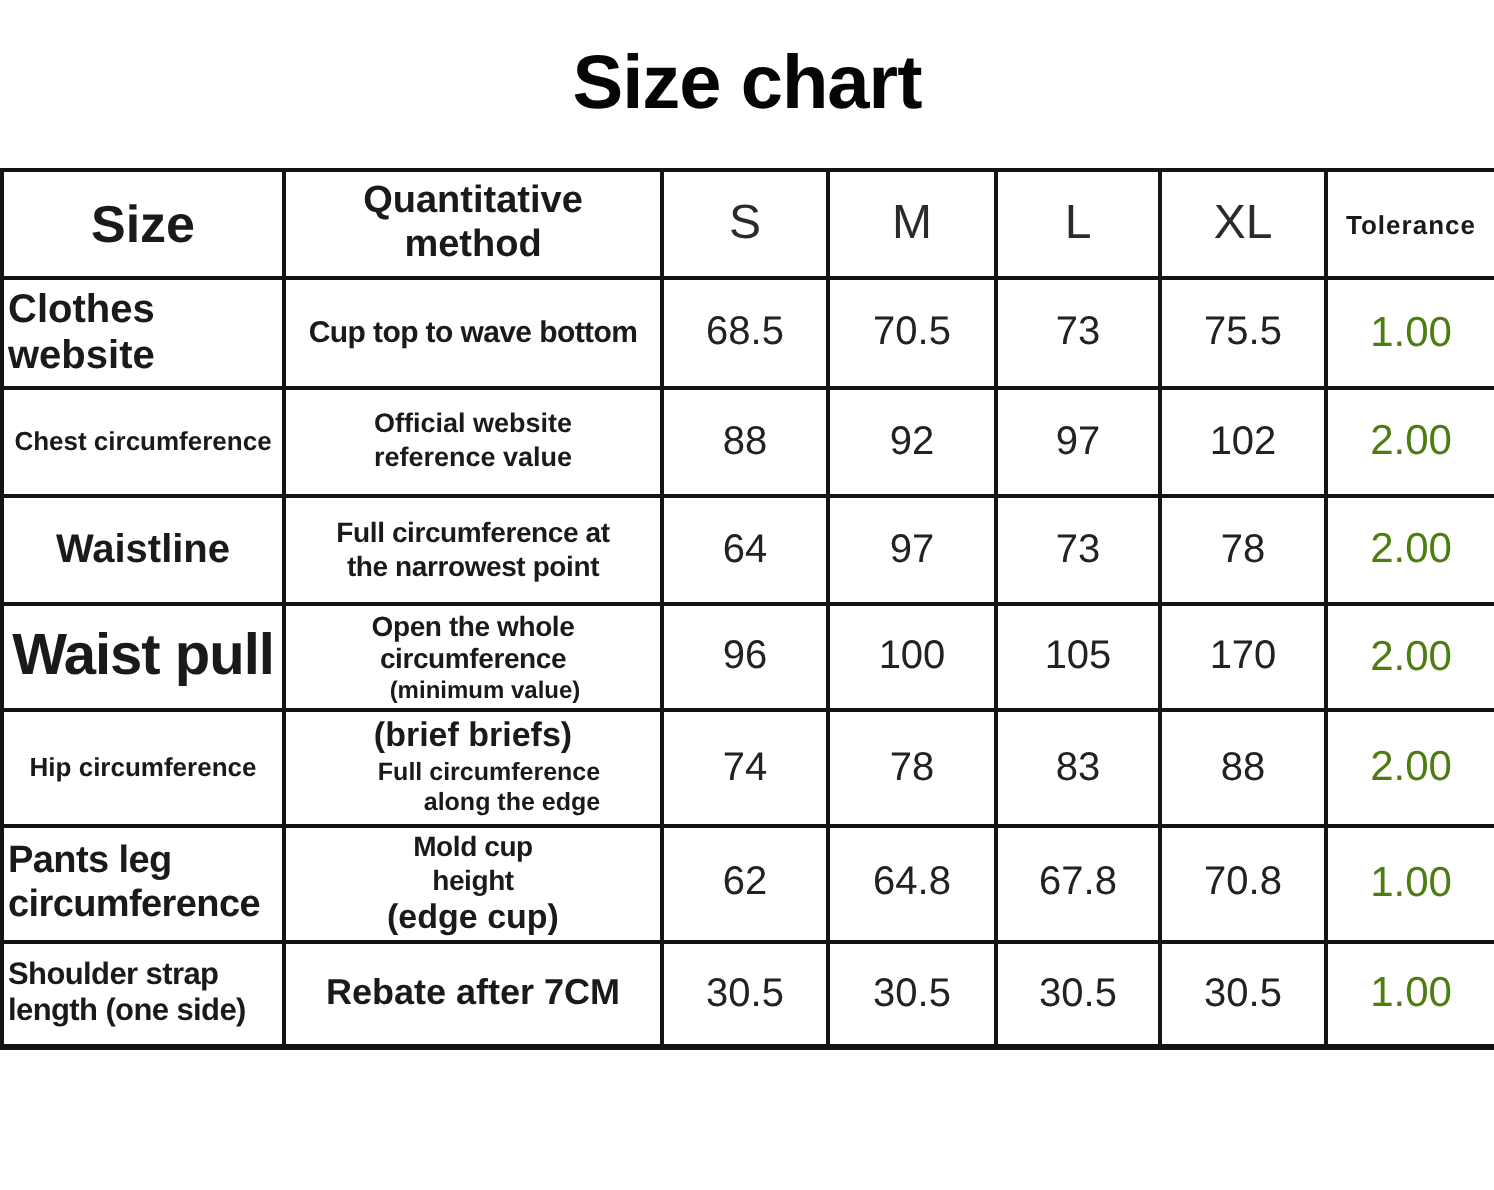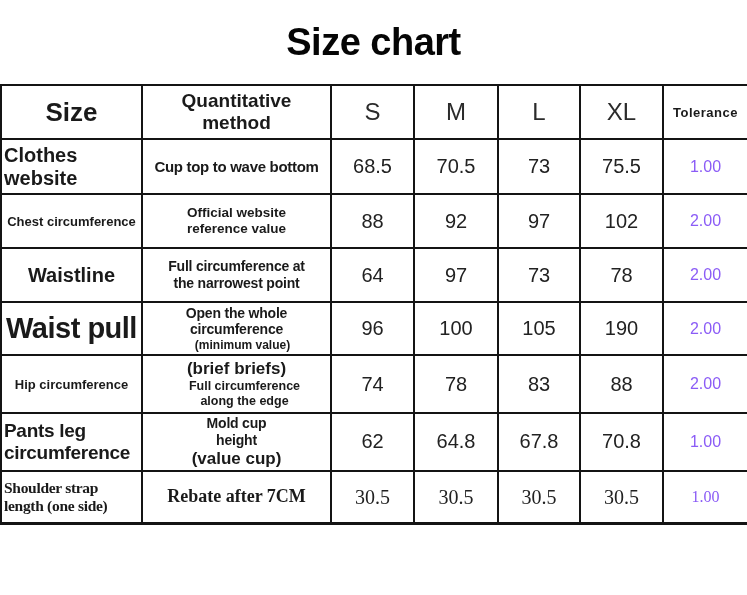--- a/index.html
+++ b/index.html
@@ -39,21 +39,21 @@
   
   tr.hrow { height: 54px; }
   th.h-size { font-size: 26px; font-weight: bold; }
   th.h-method { font-size: 19px; font-weight: bold; text-align: left; padding-left: 10px; line-height: 1.15; }
   th.h-sz { font-size: 24px; font-weight: normal; color: #2b2b2b; }
   th.h-tol { font-size: 13px; font-weight: bold; letter-spacing: 0.5px; margin-top: 48px; }
 
   
   tr.r0 { height: 55px; } tr.r1 { height: 54px; padding-left: 33px; } tr.r2 { height: 54px; }
   tr.r3 { height: 53px; } tr.r4 { height: 58px; } tr.r5 { height: 52px; }
-  tr.r6 { height: 53px; font-family: Liberation Serif, serif; } tr.r7 { height: 59px; }
+  tr.r6 { height: 53px; } tr.r7 { height: 59px; }
 
   
   td.label { font-weight: bold; line-height: 1.15; }
   .lblwrap { display: inline-block; text-align: left; }
   .lbl-sm .lblwrap { font-size: 13px; }
   .lbl-md .lblwrap { font-size: 20px; }
   .lbl-md2 .lblwrap { font-size: 19px; letter-spacing: -0.3px; }
   .lbl-sh .lblwrap { font-size: 15.5px; letter-spacing: -0.3px; }
   .lbl-lg .lblwrap { font-size: 26px; letter-spacing: -0.5px; }
   .lbl-xl .lblwrap { font-size: 29px; white-space: nowrap; letter-spacing: -0.5px; }
@@ -61,25 +61,25 @@
   
   td.method { font-weight: bold; line-height: 1.2; }
   .m12 { font-size: 12px; }
   .m13 { font-size: 12.5px; padding-left: 16px; }
   .m14 { font-size: 13.5px; }
   .m15 { font-size: 14px; letter-spacing: -0.2px; }
   .m17 { font-size: 15px; letter-spacing: -0.3px; white-space: nowrap; }
   .m18 { font-size: 17px; }
   .m20 { font-size: 18px; white-space: nowrap; }
   .indent { padding-left: 12px; }
-  .mgroup { display: inline-block; text-align: center; }
+  .mgroup { display: inline-block; text-align: right; }
 
   
   td.val { font-size: 20px; font-weight: normal; color: #222; }
-  td.tol { font-size: 16px; font-weight: normal; color: #8b5cf6; }
+  td.tol { font-size: 21px; font-weight: normal; color: #4d7c0f; }
 </style>
 </head>
 <body>
 
 <div class="page">
 
   <div class="title-bar">
     <div class="title">Size chart</div>
   </div>
 
@@ -147,21 +147,21 @@
       <tr class="r3">
         <td class="label lbl-xl"><span class="lblwrap">Waist pull</span></td>
         <td class="method">
           <div class="m15">Open the whole</div>
           <div class="m15">circumference</div>
           <div class="m12 indent">(minimum value)</div>
         </td>
         <td class="val">96</td>
         <td class="val">100</td>
         <td class="val">105</td>
-        <td class="val">190</td>
+        <td class="val">170</td>
         <td class="tol">2.00</td>
       </tr>
 
       <tr class="r4">
         <td class="label lbl-sm"><span class="lblwrap">Hip circumference</span></td>
         <td class="method">
           <div class="m18">(brief briefs)</div>
           <div class="mgroup">
             <div class="m13">Full circumference</div>
             <div class="m13">along the edge</div>
@@ -172,21 +172,21 @@
         <td class="val">83</td>
         <td class="val">88</td>
         <td class="tol">2.00</td>
       </tr>
 
       <tr class="r5">
         <td class="label lbl-md2"><span class="lblwrap">Pants leg circumference</span></td>
         <td class="method">
           <div class="m15">Mold cup</div>
           <div class="m15">height</div>
-          <div class="m18">(value cup)</div>
+          <div class="m18">(edge cup)</div>
         </td>
         <td class="val">62</td>
         <td class="val">64.8</td>
         <td class="val">67.8</td>
         <td class="val">70.8</td>
         <td class="tol">1.00</td>
       </tr>
 
       <tr class="r6">
         <td class="label lbl-sh"><span class="lblwrap">Shoulder strap length (one side)</span></td>

